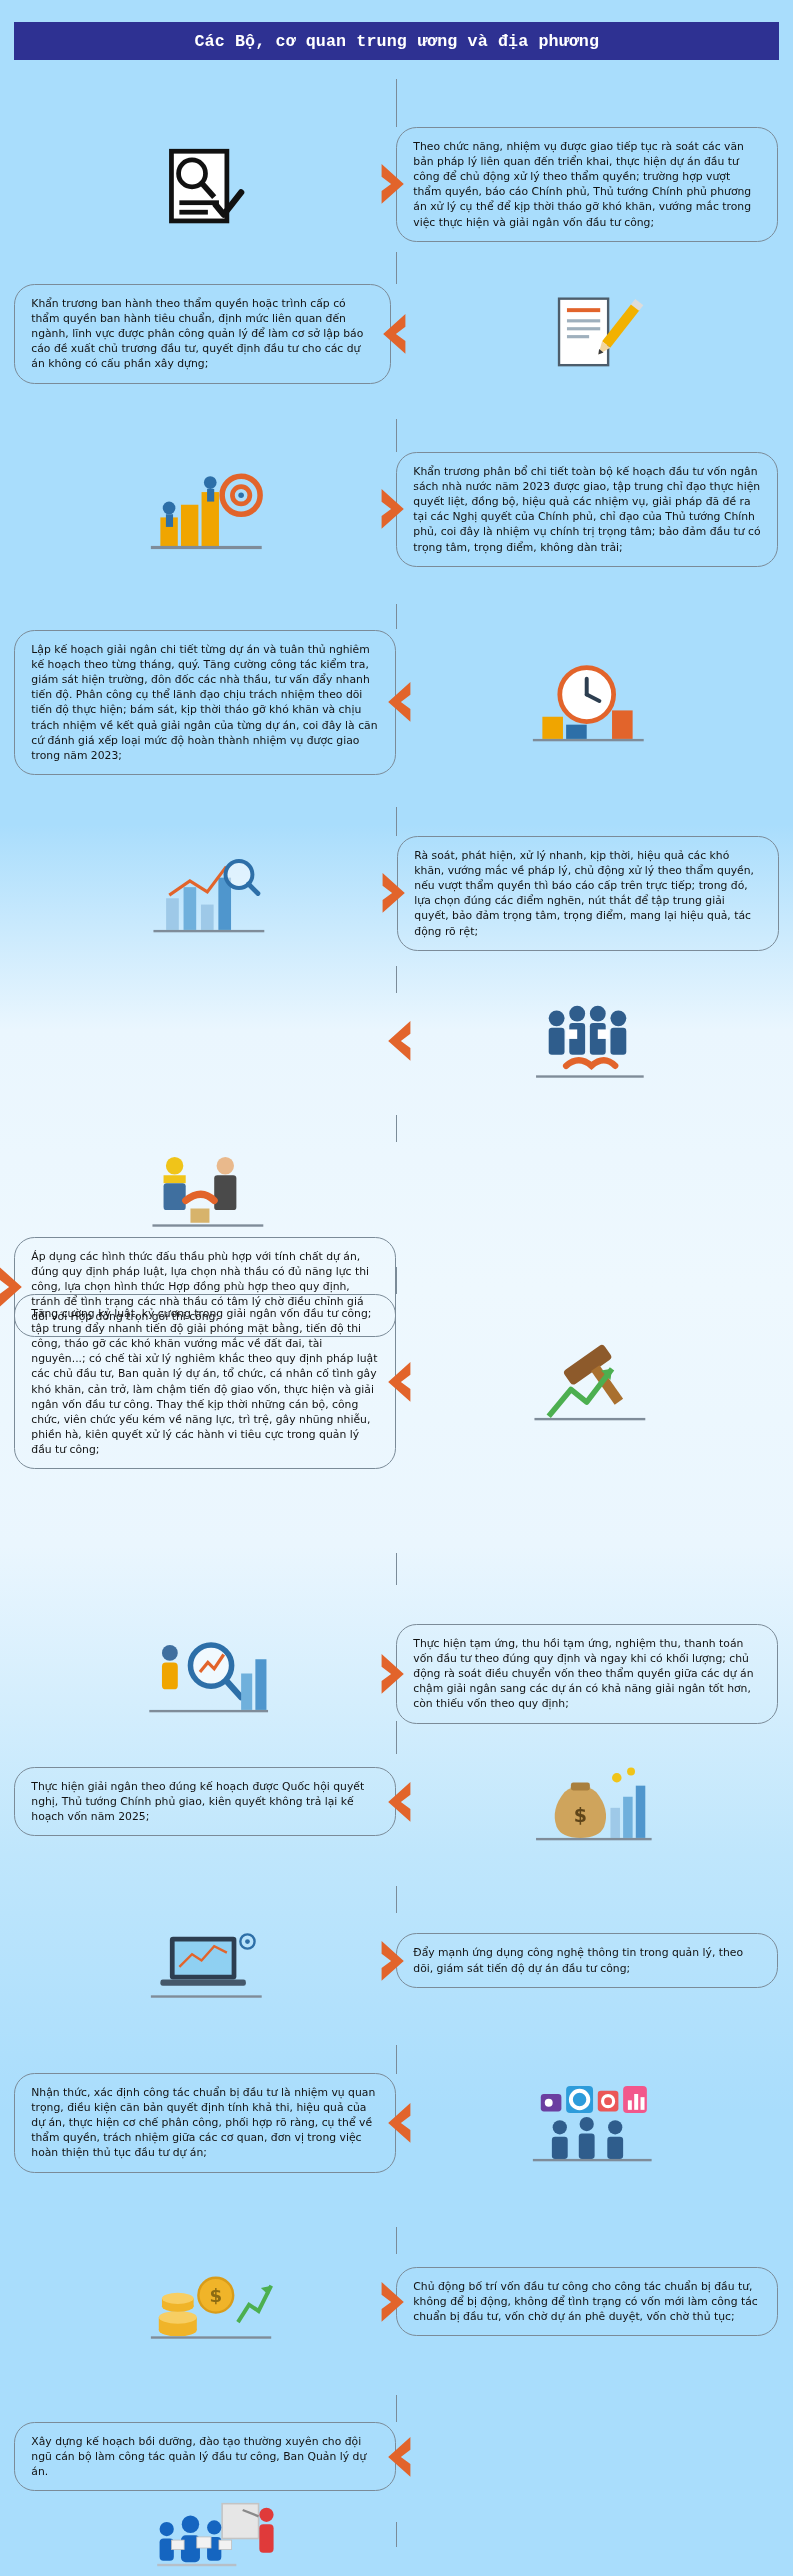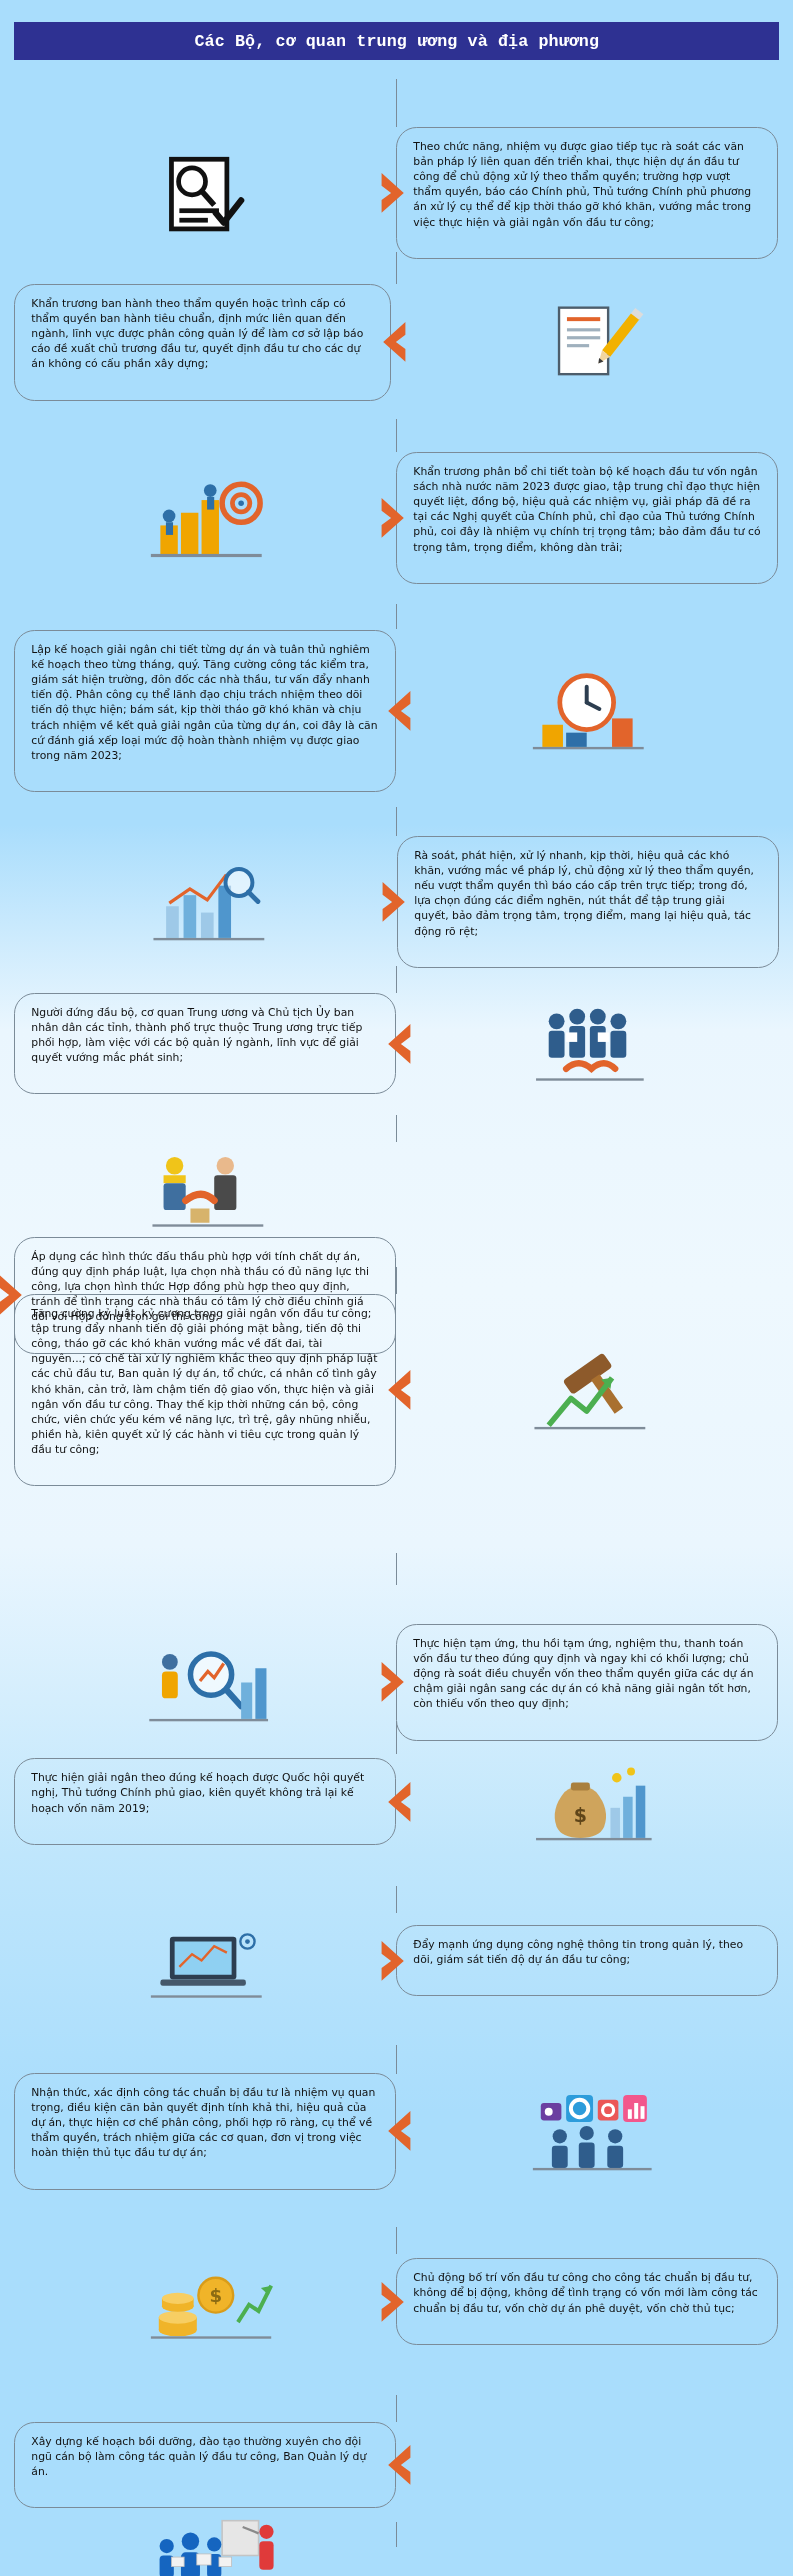--- a/index.html
+++ b/index.html
@@ -50,21 +50,21 @@
     display: flex;
     align-items: center;
   }
 
   
   .bubble {
     position: relative;
     border: 0.8px solid #7b8b98;
     border-radius: 20.6px;
     background: transparent;
-    padding: 11px 16px 28px 16px;
+    padding: 11px 16px 11px 16px;
     width: 100%;
     min-height: 48px;
     display: flex;
     align-items: center;
   }
   .bubble p {
     font-size: 10.8px;
     line-height: 1.40;
     color: #111111;
     font-family: "DejaVu Sans", "Liberation Sans", sans-serif;
@@ -266,23 +266,20 @@
           </svg>
       </div>
       <div class="bubble">
         <p>Rà soát, phát hiện, xử lý nhanh, kịp thời, hiệu quả các khó khăn, vướng mắc về pháp lý, chủ động xử lý theo thẩm quyền, nếu vượt thẩm quyền thì báo cáo cấp trên trực tiếp; trong đó, lựa chọn đúng các điểm nghẽn, nút thắt để tập trung giải quyết, bảo đảm trọng tâm, trọng điểm, mang lại hiệu quả, tác động rõ rệt;</p>
       </div>
     </div>
   </div>
 
   <div class="row" style="top:993px;">
     <div class="half">
-      <div class="bubble">
-        <p>Người đứng đầu bộ, cơ quan Trung ương và Chủ tịch Ủy ban nhân dân các tỉnh, thành phố trực thuộc Trung ương trực tiếp phối hợp, làm việc với các bộ quản lý ngành, lĩnh vực để giải quyết vướng mắc phát sinh;</p>
-      </div>
       <div class="chev left">
         <svg viewBox="0 0 34 54">
             <path d="M32 2 L4 27 L32 52 L32 36 L20 27 L32 18 Z" fill="#e2642b"></path>
           </svg>
       </div>
     </div>
     <div class="half illus">
       <div class="illus-inner">
         <svg class="art" viewBox="0 0 210 120">
           <g fill="#2f5d8c">
@@ -380,21 +377,21 @@
       </div>
       <div class="bubble">
         <p>Thực hiện tạm ứng, thu hồi tạm ứng, nghiệm thu, thanh toán vốn đầu tư theo đúng quy định và ngay khi có khối lượng; chủ động rà soát điều chuyển vốn theo thẩm quyền giữa các dự án chậm giải ngân sang các dự án có khả năng giải ngân tốt hơn, còn thiếu vốn theo quy định;</p>
       </div>
     </div>
   </div>
 
   <div class="row" style="top:1754px;">
     <div class="half">
       <div class="bubble">
-        <p>Thực hiện giải ngân theo đúng kế hoạch được Quốc hội quyết nghị, Thủ tướng Chính phủ giao, kiên quyết không trả lại kế hoạch vốn năm 2019;</p>
+        <p>Thực hiện giải ngân theo đúng kế hoạch được Quốc hội quyết nghị, Thủ tướng Chính phủ giao, kiên quyết không trả lại kế hoạch vốn năm 2025;</p>
       </div>
       <div class="chev left">
         <svg viewBox="0 0 34 54">
             <path d="M32 2 L4 27 L32 52 L32 36 L20 27 L32 18 Z" fill="#e2642b"></path>
           </svg>
       </div>
     </div>
     <div class="half illus">
       <div class="illus-inner">
         <svg class="art" viewBox="0 0 210 120">

